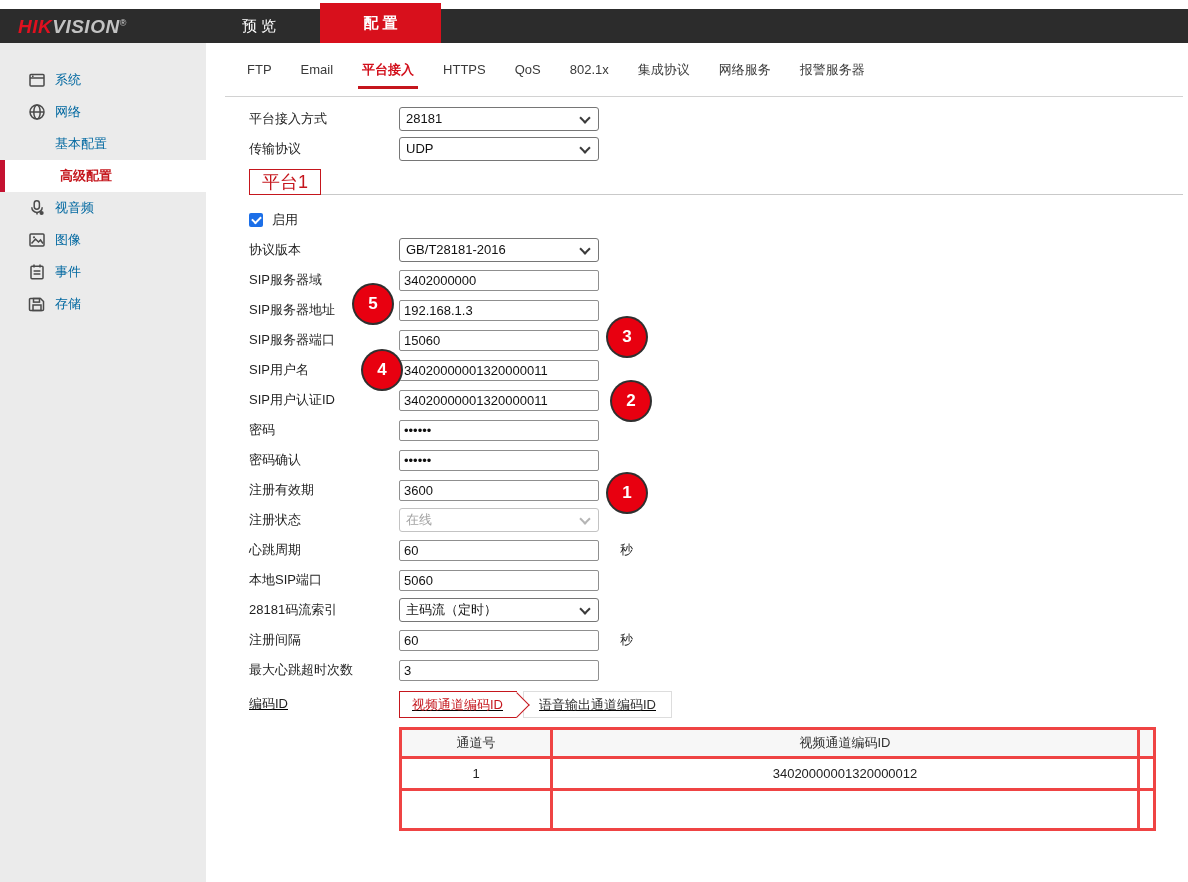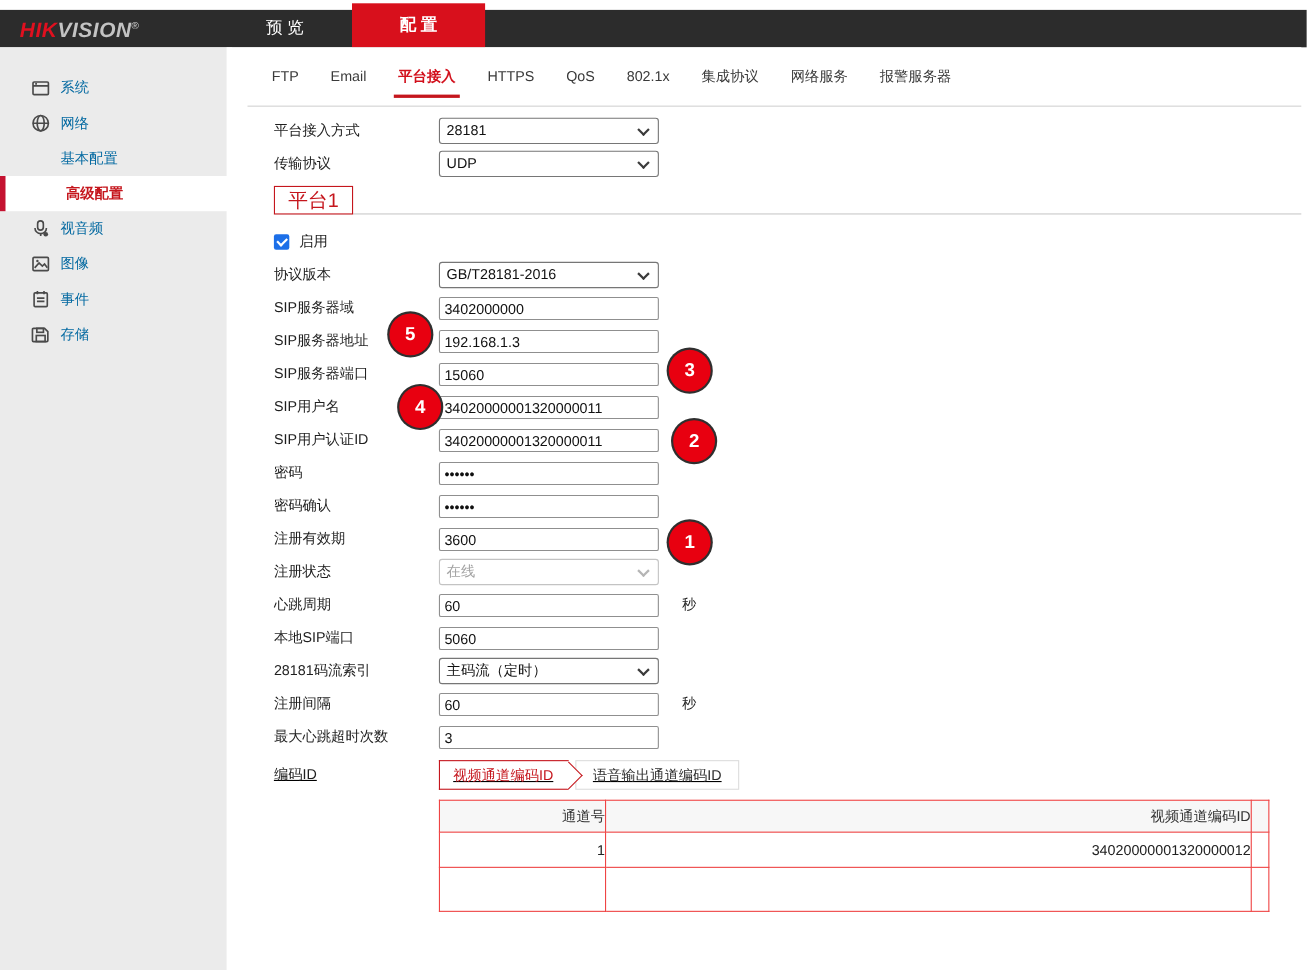--- a/index.html
+++ b/index.html
@@ -75,21 +75,21 @@
   .enc-tab { position:relative; height:27px; line-height:25px; font-size:13px; cursor:pointer; }
   .enc-tab.active { border:1px solid #c5161d; border-right:none; color:#c5161d;
                     padding:0 14px 0 12px; background:#fff; }
   .enc-tab.active .point { position:absolute; right:-9px; top:4px; width:18px; height:18px;
                            background:#fff; border-top:1px solid #c5161d; border-right:1px solid #c5161d;
                            transform:rotate(45deg); z-index:2; }
   .enc-tab.idle { border:1px solid #ddd; color:#2e2e2e; padding:0 15px; margin-left:6px; z-index:1; }
 
   table.chan { margin:8px 0 0 150px; border-collapse:collapse; table-layout:fixed; width:754px;
                font-size:13px; color:#222; }
-  table.chan th, table.chan td { border:1px solid #ef4444; text-align:right; font-weight:normal;margin-left:24px; }
+  table.chan th, table.chan td { border:3px solid #ef4444; text-align:center; font-weight:normal;margin-left:24px; }
   table.chan th { height:29px; background:#f7f7f7; color:#333; }
   table.chan td { height:32px; background:#fff; }
   table.chan tr.cut td { height:40px; }
 
   
   .badge { position:absolute; width:38px; height:38px; border-radius:50%; background:#e80010;
            color:#fff; font-size:17px; font-weight:bold; display:flex; align-items:center;
            justify-content:center; box-shadow:0 0 0 2px #2f2f2f; z-index:10; }
   .badge.b5 { left:354px; top:285px; }
   .badge.b3 { left:608px; top:318px; }

